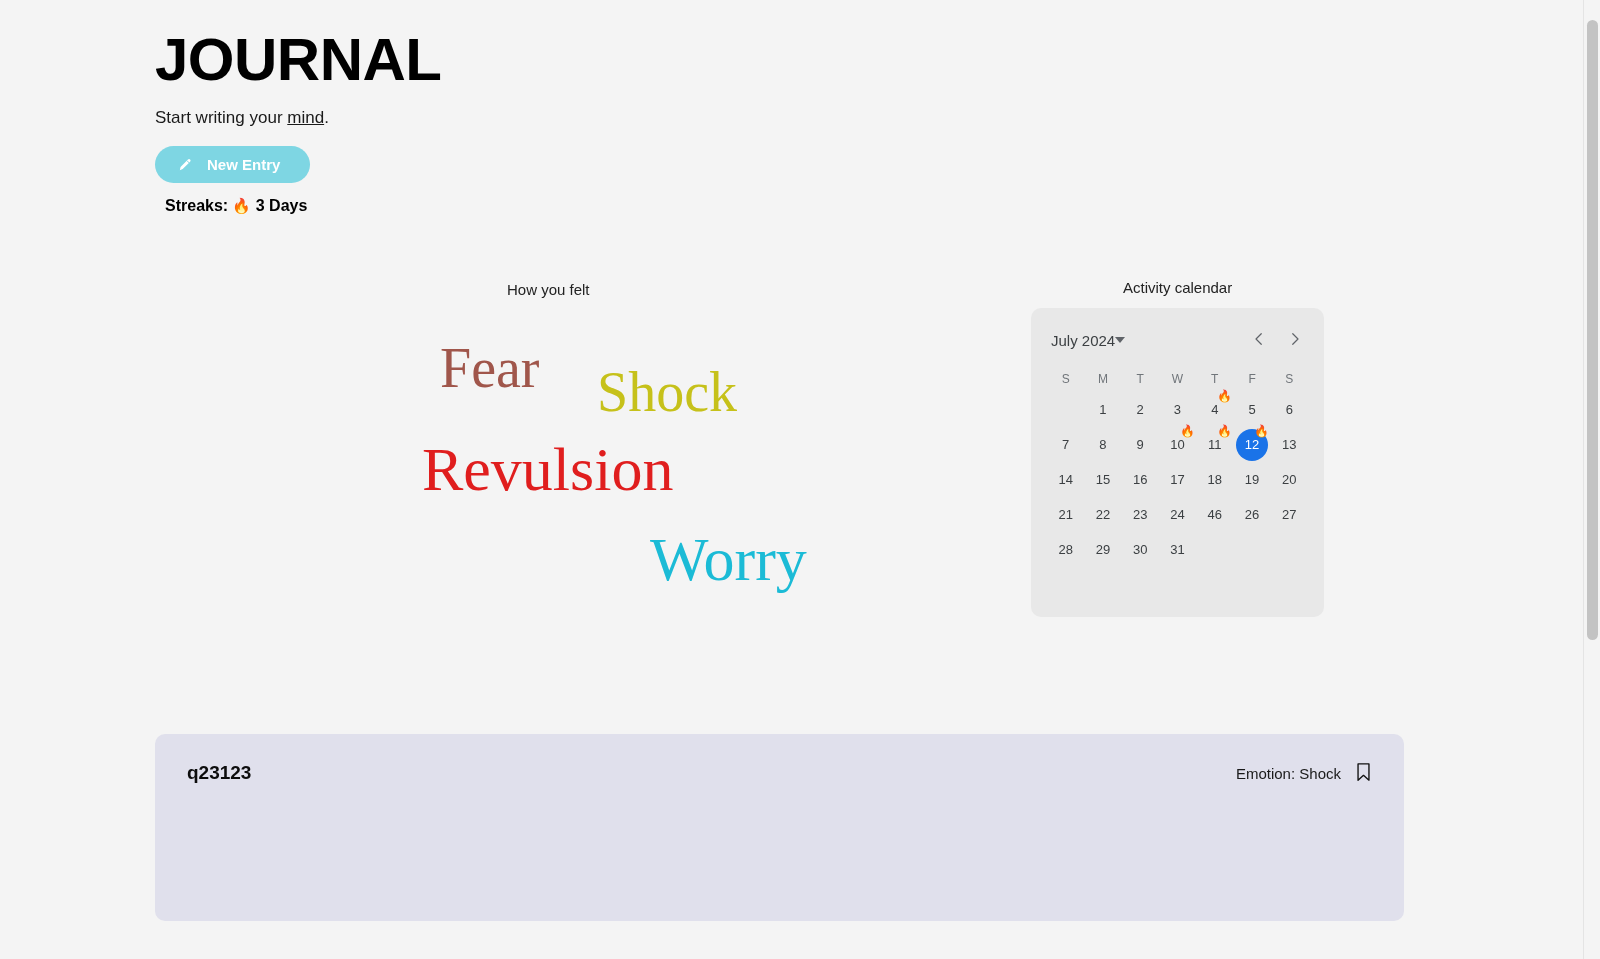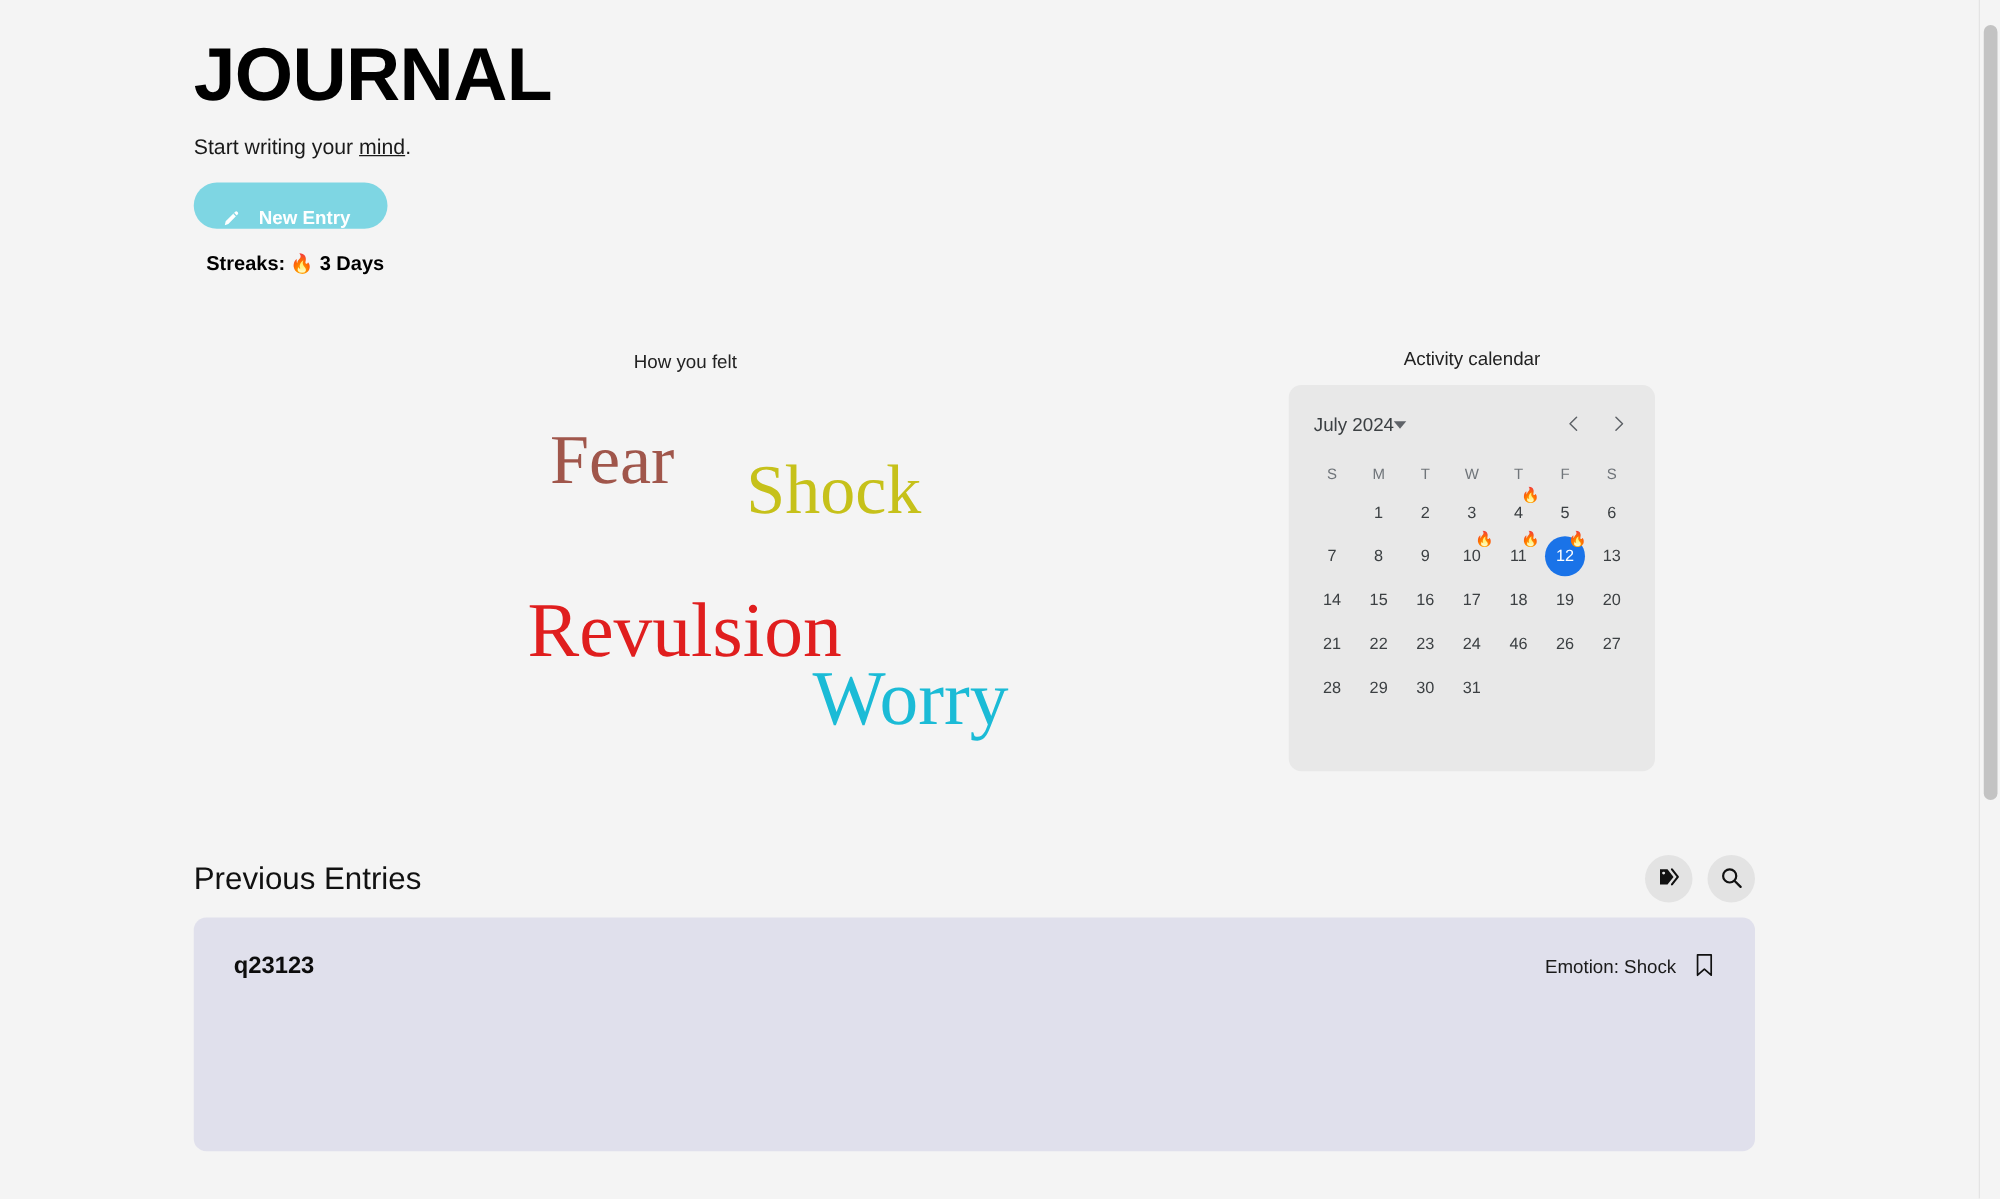--- a/index.html
+++ b/index.html
@@ -47,21 +47,21 @@
   .subtitle {
     margin: 18px 0 0 0;
     font-size: 17px;
     color: #1a1a1a;
   }
   .subtitle .underlined { text-decoration: underline; }
 
   .new-entry-btn {
     margin-top: 18px;
     display: inline-flex;
-    align-items: flex-end;
+    align-items: center;
     gap: 13px;
     height: 37px;
     padding: 0 30px 0 22px;
     border: none;
     border-radius: 19px;
     background: #7ed6e3;
     color: #ffffff;
     font-size: 15px;
     font-weight: 700;
     font-family: "Liberation Sans", sans-serif;
@@ -278,21 +278,21 @@
       <span>Streaks:</span>
       <span class="flame">🔥</span>
       <span>3 Days</span>
     </div>
   </div>
 
   <div class="cloud-label">How you felt</div>
   <div class="wordcloud">
     <span class="cloud-word cw-fear" style="color: rgb(160, 86, 75);">Fear</span>
     <span class="cloud-word cw-shock" style="color: rgb(198, 193, 26);">Shock</span>
-    <span class="cloud-word cw-revulsion" style="color: rgb(224, 30, 30); margin-top: 36px;">Revulsion</span>
+    <span class="cloud-word cw-revulsion" style="color: rgb(224, 30, 30);">Revulsion</span>
     <span class="cloud-word cw-worry" style="color: rgb(27, 187, 214);">Worry</span>
   </div>
 
   <div class="cal-label">Activity calendar</div>
   <div class="calendar">
     <div class="cal-head">
       <div class="cal-month">
         <span>July 2024</span>
         <span class="caret"></span>
       </div>
@@ -415,42 +415,20 @@
         </div>
         <div class="day">
           <span class="daynum">30</span>
         </div>
         <div class="day">
           <span class="daynum">31</span>
         </div>
       </div>
   </div>
 
-  <div class="prev-head">
-    <div class="prev-title">Previous Entries</div>
-    <div class="prev-actions">
-      <button class="icon-btn">
-        <span>
-          <svg width="19" height="19" viewBox="0 0 24 24" fill="none">
-            <path d="M2.5 4.2h7.6l6.1 7.8-6.1 7.8H2.5V4.2z" fill="#111"></path>
-            <circle cx="6.2" cy="8.2" r="1.5" fill="#e3e3e3"></circle>
-            <path d="M14.6 4.4l6 7.6-6 7.6" stroke="#111" stroke-width="2.1" stroke-linecap="round" stroke-linejoin="round" fill="none"></path>
-          </svg>
-        </span>
-      </button>
-      <button class="icon-btn">
-        <span>
-          <svg width="20" height="20" viewBox="0 0 24 24" fill="none">
-            <circle cx="10.5" cy="10.5" r="6.3" stroke="#111" stroke-width="2.1"></circle>
-            <path d="M15.3 15.3L21 21" stroke="#111" stroke-width="2.2" stroke-linecap="round"></path>
-          </svg>
-        </span>
-      </button>
-    </div>
-  </div>
 
   <div class="entry-card">
     <div class="entry-row">
       <div class="entry-title">q23123</div>
       <div class="entry-meta">
         <span class="entry-emotion">Emotion: Shock</span>
         <button class="bookmark-btn">
           <span>
             <svg width="17" height="20" viewBox="0 0 18 22" fill="none">
               <path d="M3 2h12v18l-6-5.3L3 20V2z" stroke="#111" stroke-width="1.5" stroke-linejoin="round" fill="none"></path>

